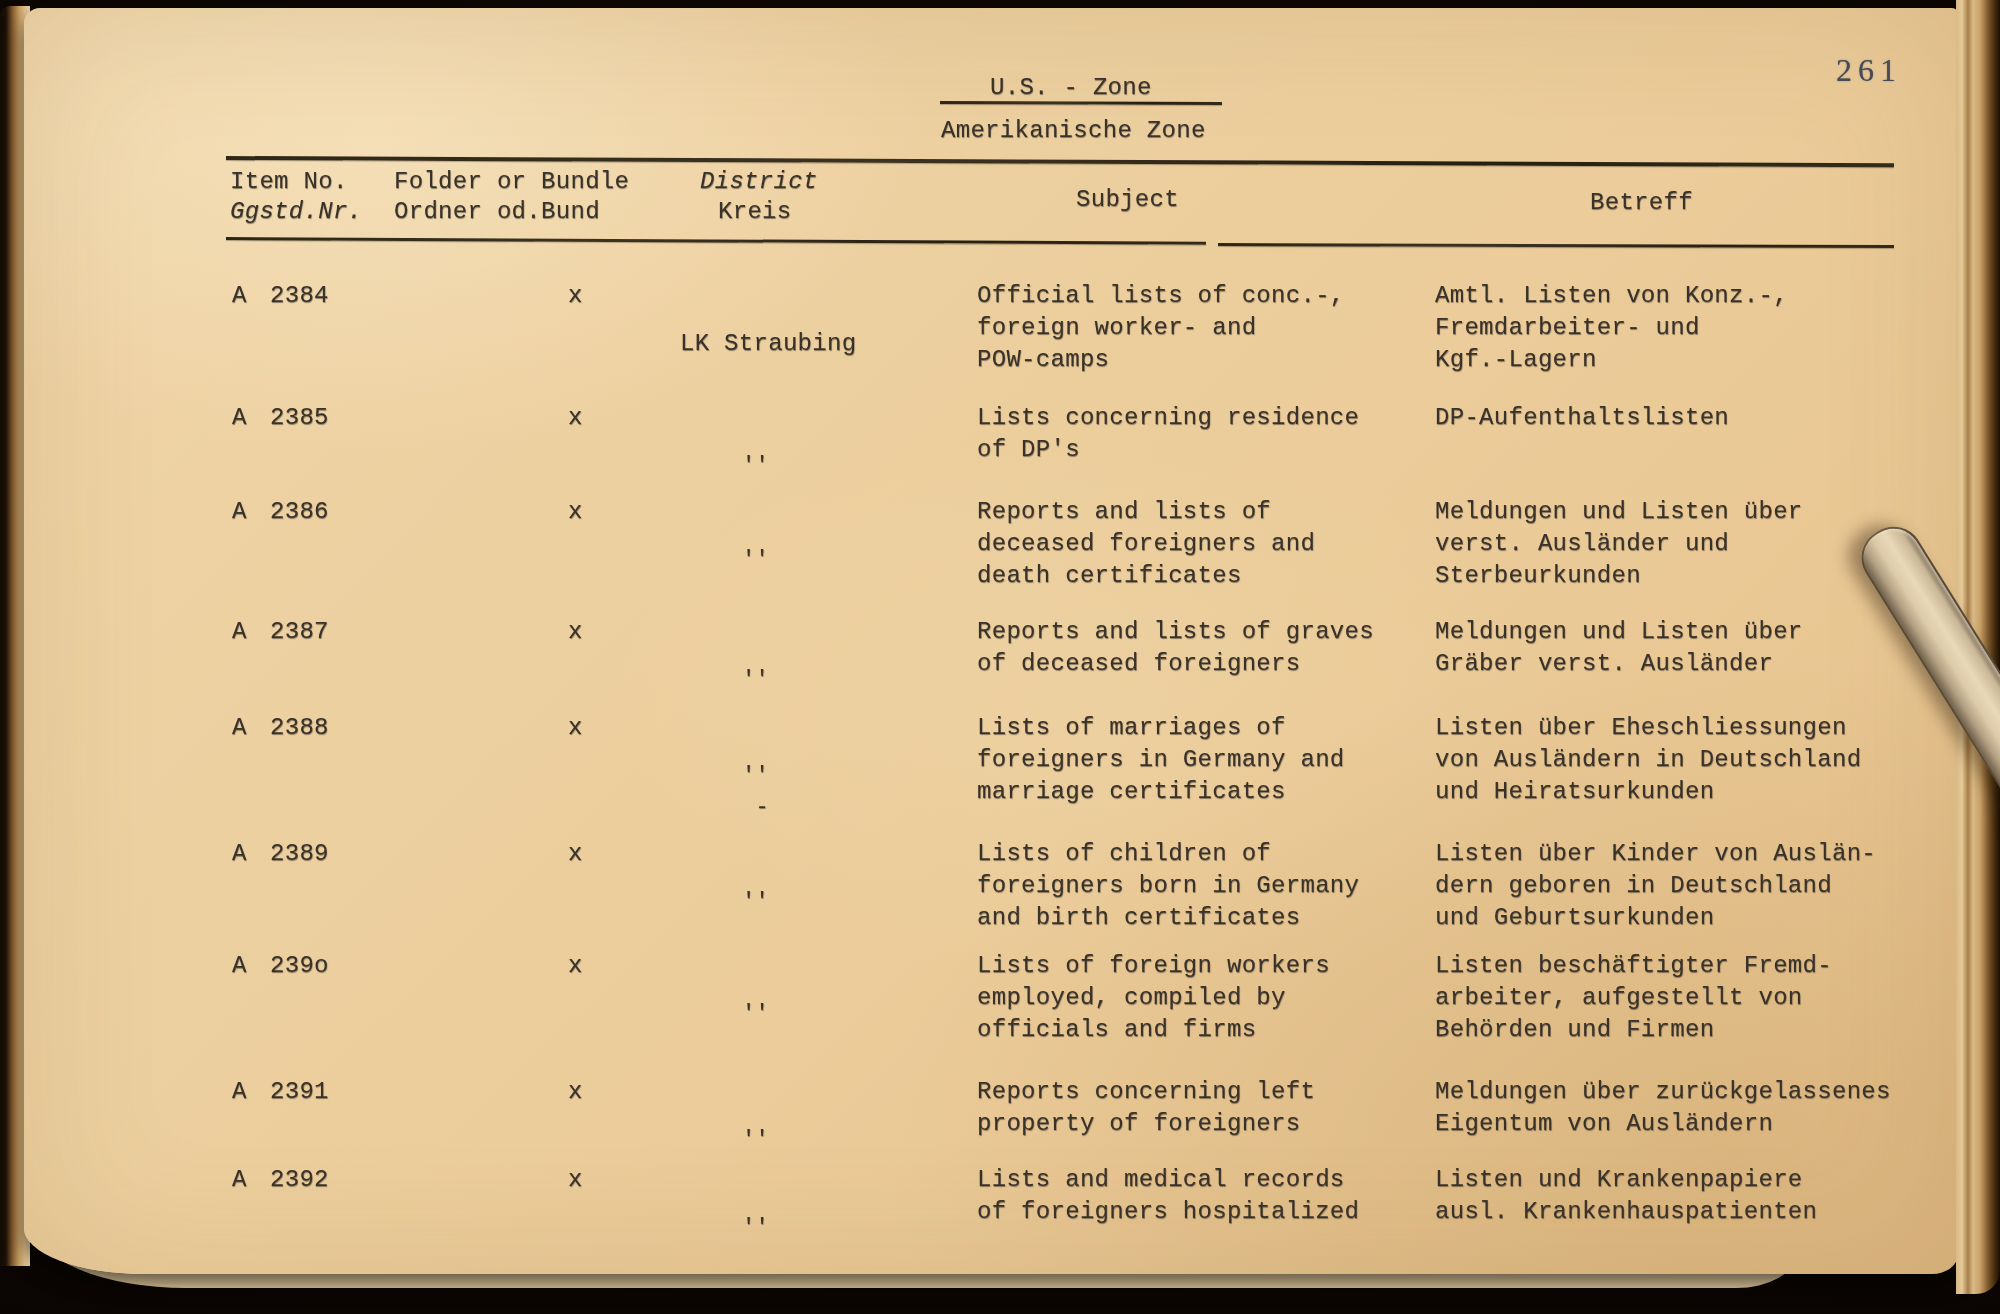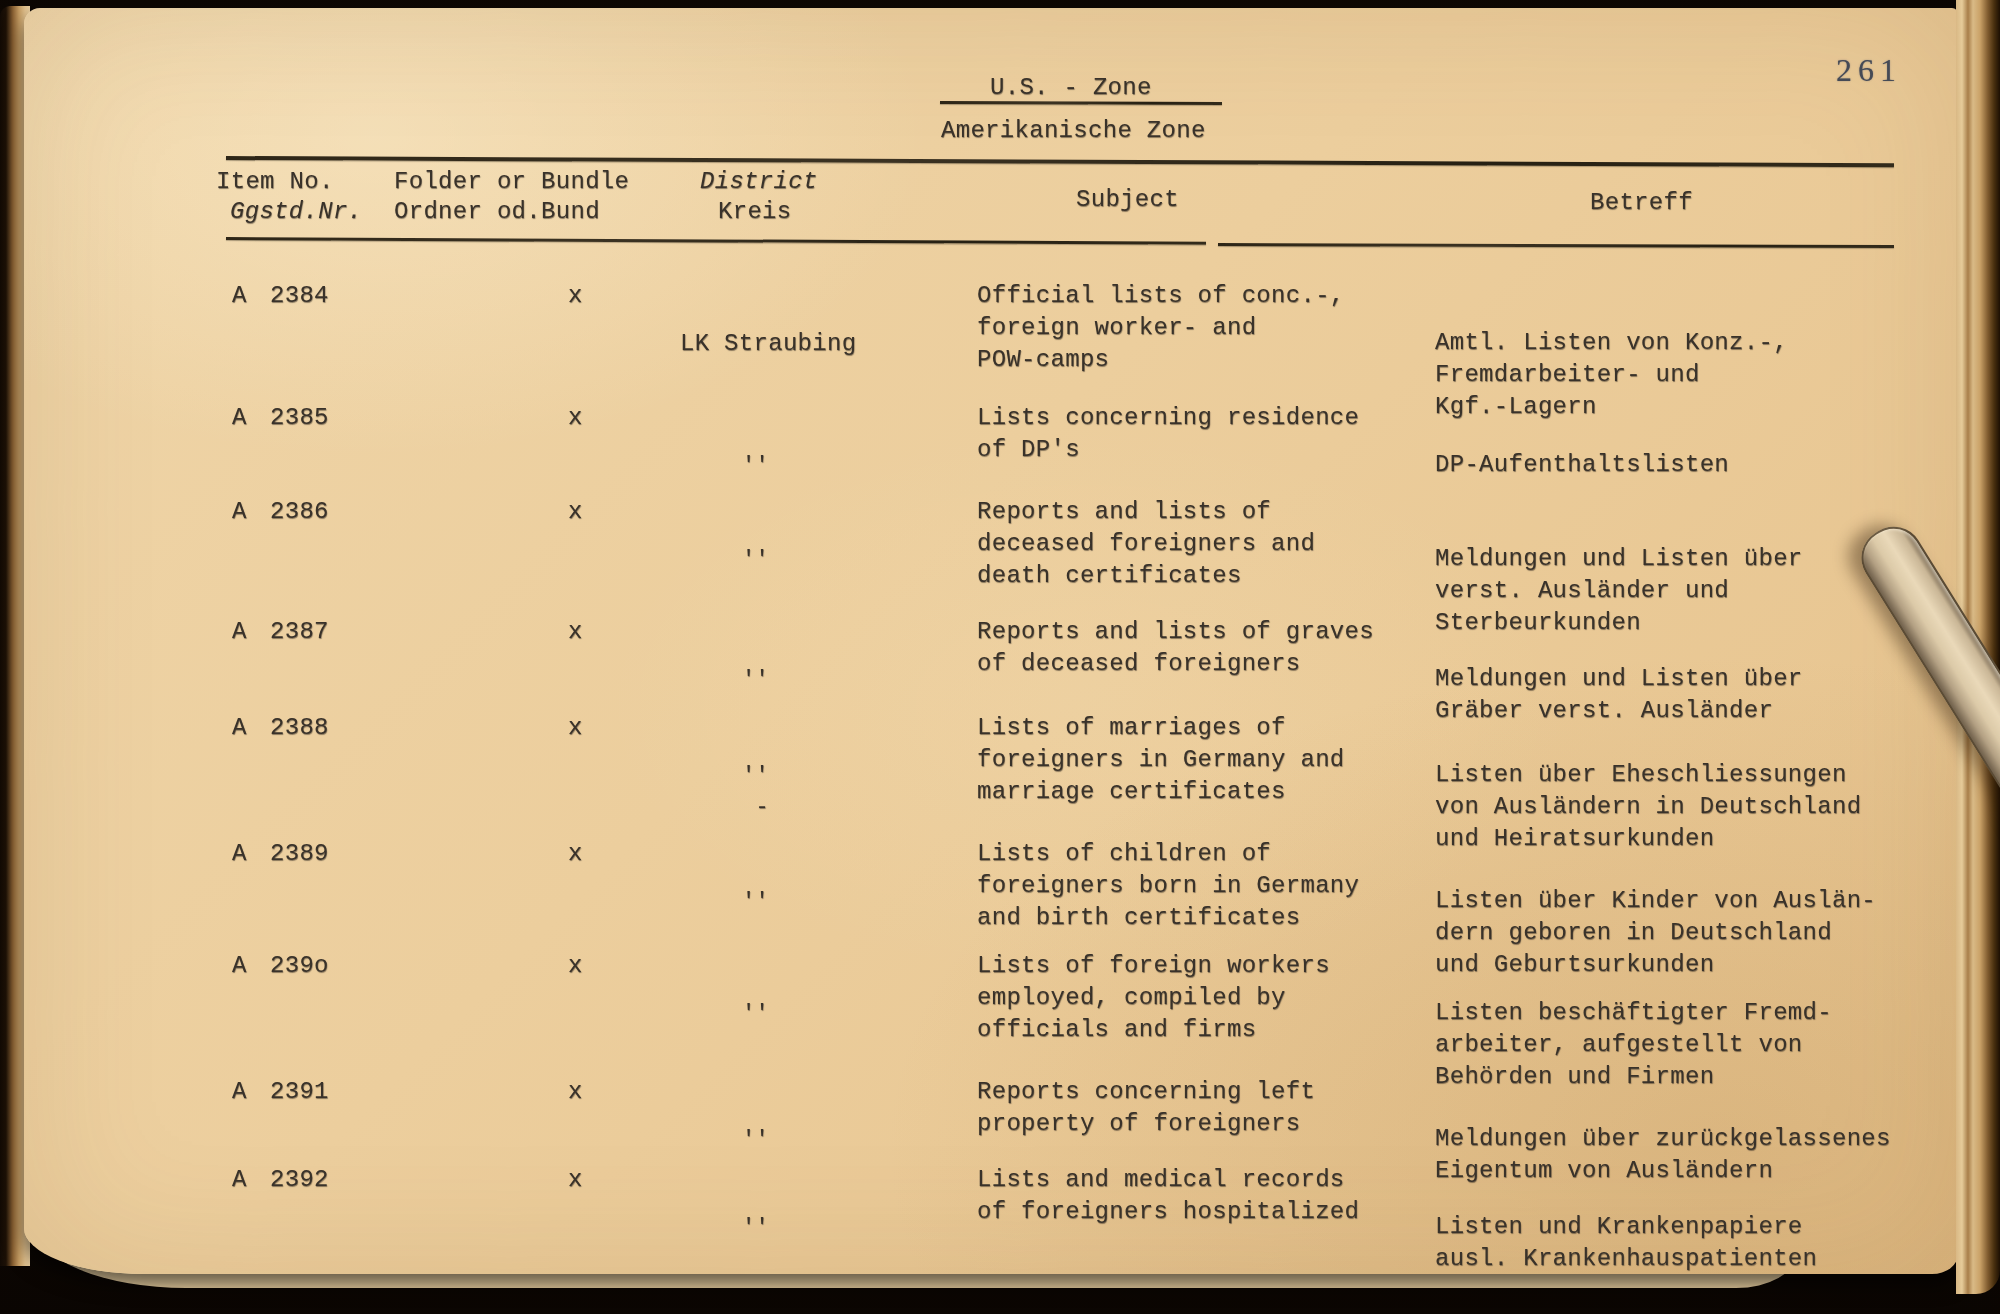--- a/index.html
+++ b/index.html
@@ -57,41 +57,41 @@
   .rule-bot-r{left:1218px;top:243px;width:676px;transform:rotate(0.18deg);}
 
   .row{position:absolute;left:0;width:2000px;}
   .row .t{top:0;}
   .c-prefix{left:232px;}
   .c-number{left:270px;}
   .c-folder{left:568px;}
   .c-district{left:680px;margin-top:48px;}
   .c-district.ditto{left:742px;font-size:22px;}
   .c-subject{left:977px;}
-  .c-betreff{left:1435px;margin-top:47px;}
+  .c-betreff{left:1435px;}
 </style>
 </head>
 <body>
 
 <div class="scene">
   <div class="spine"></div>
   <div class="page-under"></div>
   <div class="page"></div>
   <div class="edge-right"></div>
 
   <div class="content">
     <div class="page-number">261</div>
 
     <div class="t" style="left:990px;top:72px;">U.S. - Zone</div>
     <div class="rule rule-title"></div>
     <div class="t" style="left:941px;top:106px;margin-top:9px;">Amerikanische Zone</div>
 
     <div class="rule rule-top"></div>
 
-    <div class="t" style="left:216px;top:166px;">Item No.</div>
+    <div class="t" style="left:230px;top:166px;">Item No.</div>
     <div class="t" style="left:230px;top:196px;font-style:italic;">Ggstd.Nr.</div>
     <div class="t" style="left:394px;top:166px;">Folder or Bundle</div>
     <div class="t" style="left:394px;top:196px;">Ordner od.Bund</div>
     <div class="t" style="left:700px;top:166px;font-style:italic;">District</div>
     <div class="t" style="left:718px;top:196px;">Kreis</div>
     <div class="t" style="left:1076px;top:184px;">Subject</div>
     <div class="t" style="left:1590px;top:187px;">Betreff</div>
 
     <div class="rule rule-bot-l"></div>
     <div class="rule rule-bot-r"></div>

